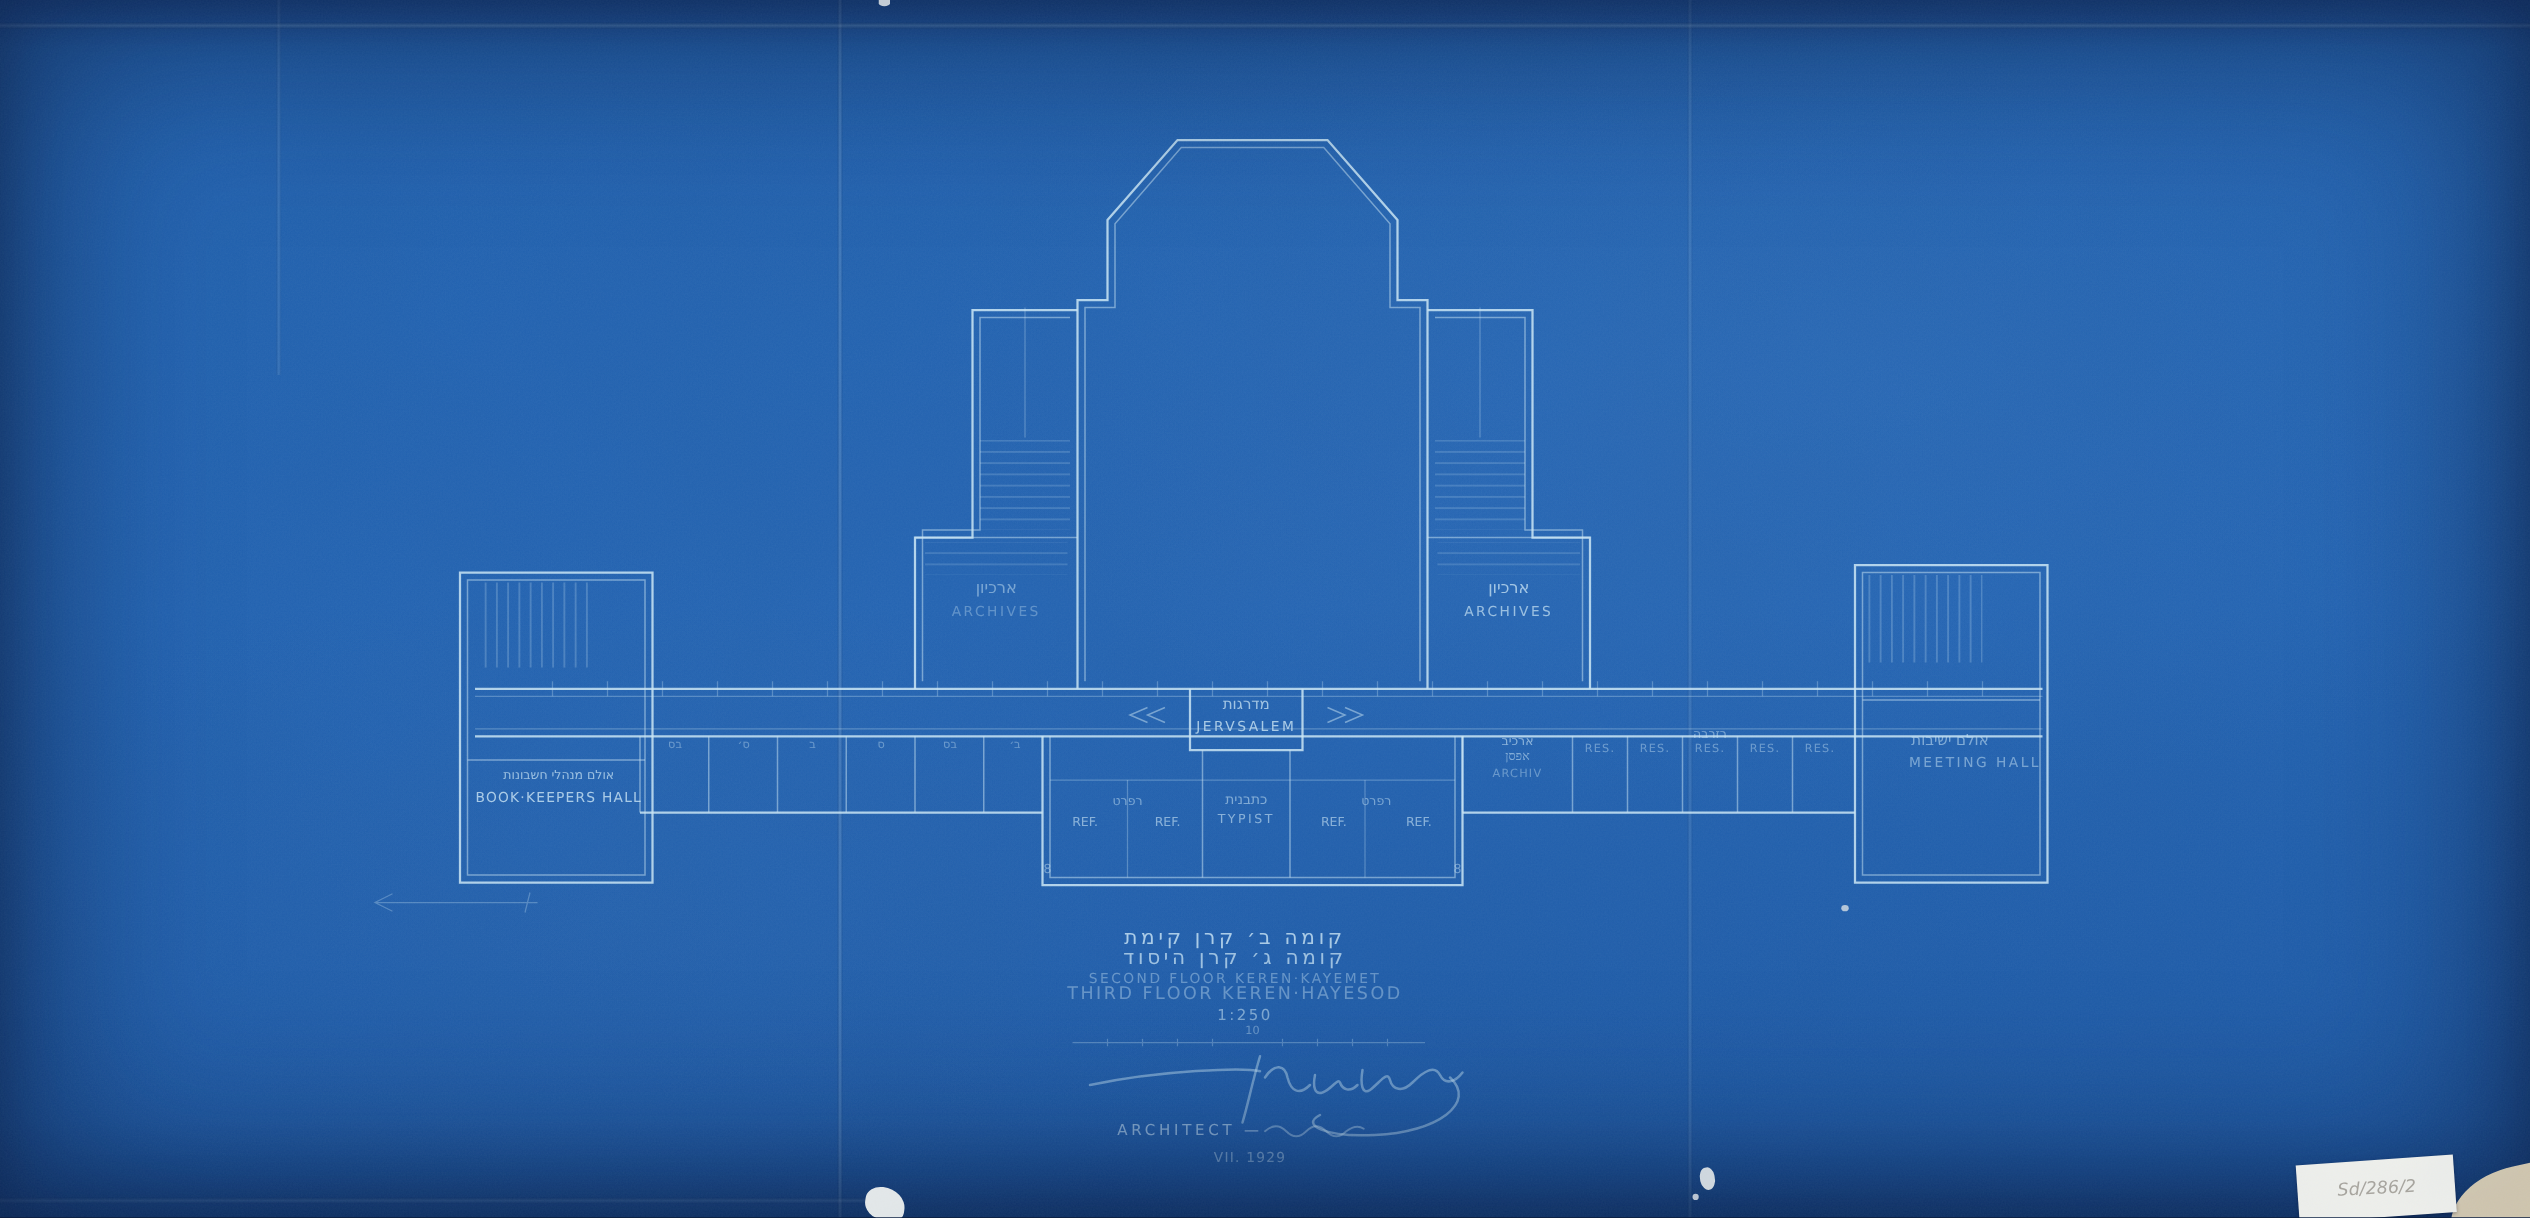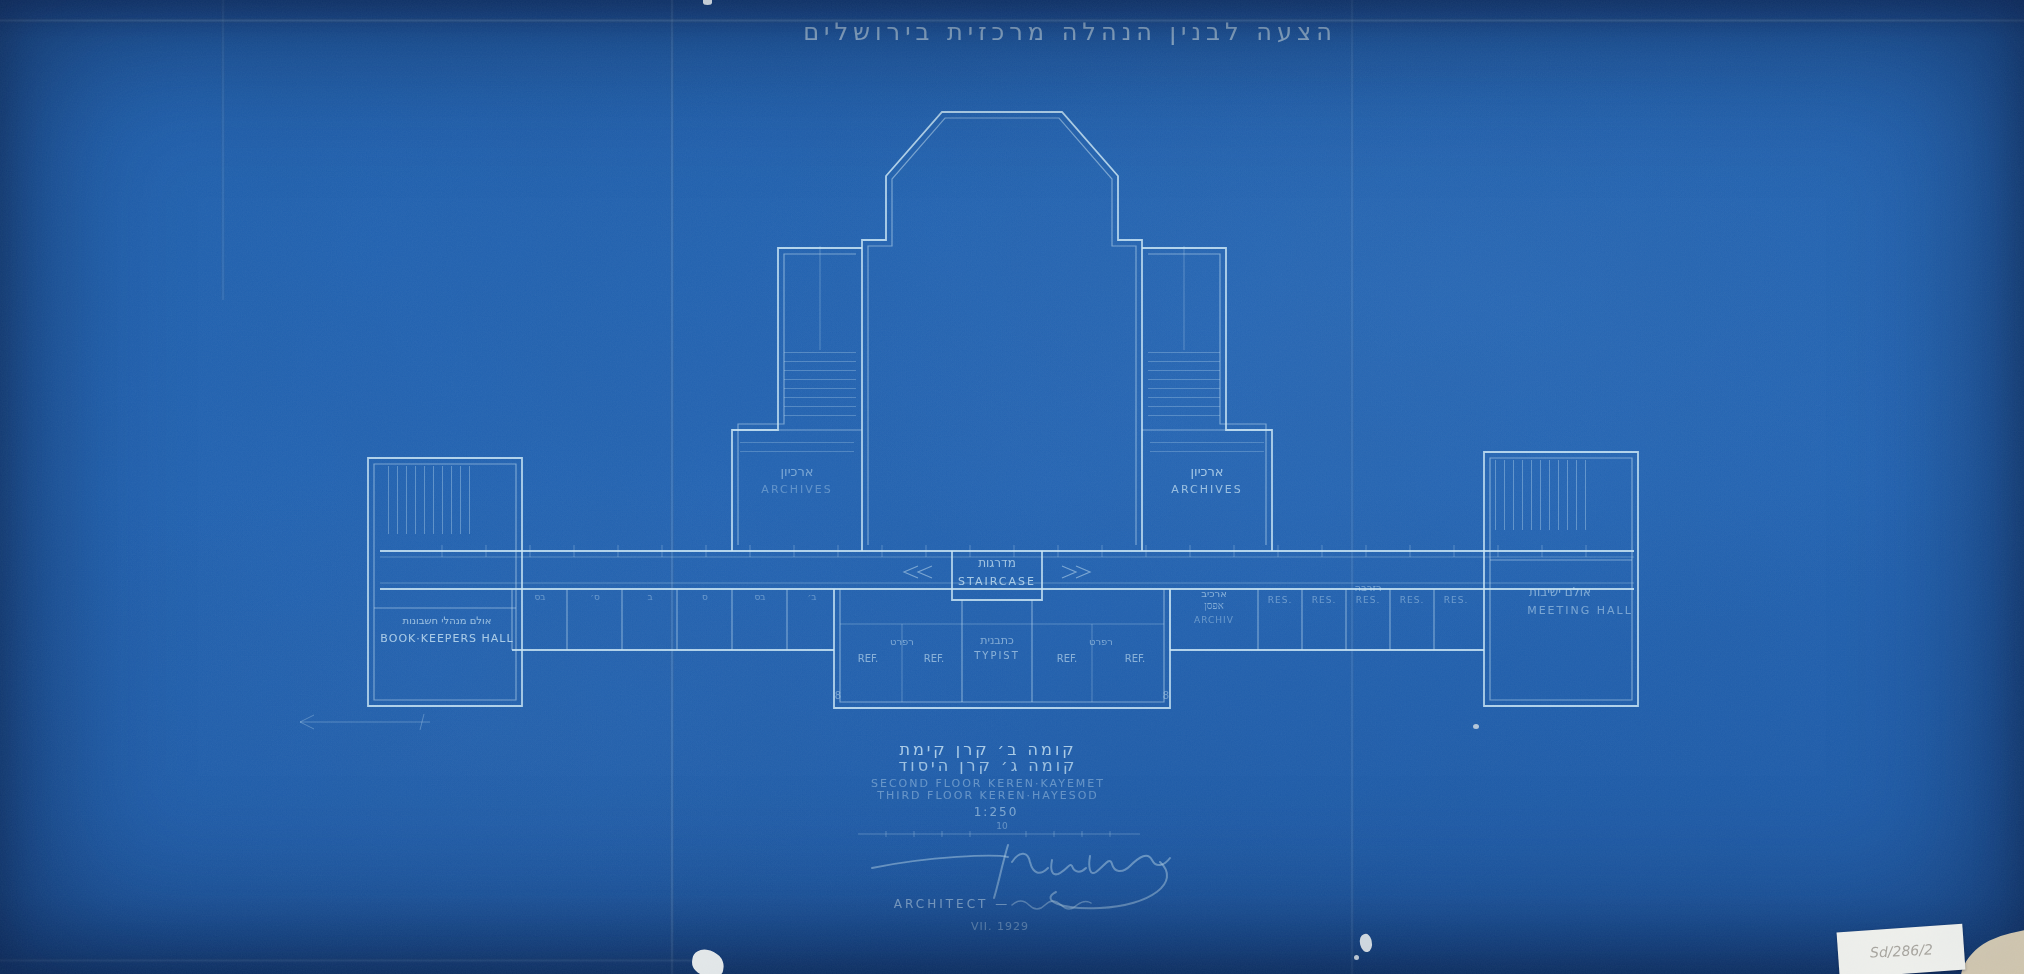--- a/index.html
+++ b/index.html
@@ -104,29 +104,28 @@
       <path d="M872,868 C930,856 995,854 1008,857"></path>
       <path d="M1008,845 C1002,865 998,885 994,898"></path>
       <path d="M1012,862 C1020,850 1028,852 1030,862 C1033,874 1040,876 1048,868"></path>
       <path d="M1052,860 C1050,870 1052,876 1058,874 C1066,871 1070,862 1072,866 C1074,872 1080,874 1086,868"></path>
       <path d="M1090,856 C1088,868 1090,876 1096,872 C1104,866 1110,856 1112,864 C1114,872 1122,874 1130,866 C1140,856 1148,852 1152,860 C1156,868 1164,866 1170,858"></path>
       <path d="M1160,862 C1182,882 1150,906 1100,908 C1060,910 1040,900 1056,892"></path>
       <path d="M1012,905 q 9,-8 17,0 q 8,8 16,0 q 8,-8 16,0 q 8,8 16,0 q 8,-6 14,-2" stroke-opacity="0.4" stroke-width="1.5"></path>
     </g>
   </svg>
 
-  <div class="lbl" style="left:1070px;top:32px;font-size:24px;letter-spacing:5px;opacity:.8;">הצעה לבנין הנהלה מרכזית בירושלים</div>
 
   <div class="lbl" style="left:797px;top:471px;font-size:13px;opacity:.5;">ארכיון</div>
   <div class="lbl" style="left:797px;top:489px;font-size:11px;letter-spacing:2px;opacity:.35;">ARCHIVES</div>
   <div class="lbl" style="left:1207px;top:471px;font-size:13px;opacity:.75;">ארכיון</div>
   <div class="lbl" style="left:1207px;top:489px;font-size:11px;letter-spacing:2px;opacity:.7;">ARCHIVES</div>
 
   <div class="lbl" style="left:997px;top:563px;font-size:12px;opacity:.75;">מדרגות</div>
-  <div class="lbl" style="left:997px;top:581px;font-size:11px;letter-spacing:2px;opacity:.8;">STAIRCASE</div>
+  <div class="lbl" style="left:997px;top:581px;font-size:11px;letter-spacing:2px;opacity:.8;">JERVSALEM</div>
 
   <div class="lbl" style="left:997px;top:640px;font-size:11px;opacity:.55;">כתבנית</div>
   <div class="lbl" style="left:997px;top:656px;font-size:10px;letter-spacing:2px;opacity:.6;">TYPIST</div>
 
   <div class="lbl" style="left:902px;top:642px;font-size:10px;opacity:.5;">רפרט</div>
   <div class="lbl" style="left:868px;top:659px;font-size:10px;opacity:.6;">REF.</div>
   <div class="lbl" style="left:934px;top:659px;font-size:10px;opacity:.6;">REF.</div>
   <div class="lbl" style="left:1101px;top:642px;font-size:10px;opacity:.5;">רפרט</div>
   <div class="lbl" style="left:1067px;top:659px;font-size:10px;opacity:.6;">REF.</div>
   <div class="lbl" style="left:1135px;top:659px;font-size:10px;opacity:.6;">REF.</div>
@@ -154,21 +153,21 @@
   <div class="lbl" style="left:705px;top:597px;font-size:9px;opacity:.4;">ס</div>
   <div class="lbl" style="left:760px;top:597px;font-size:9px;opacity:.4;">בס</div>
   <div class="lbl" style="left:812px;top:597px;font-size:9px;opacity:.4;">ב׳</div>
 
   <div class="lbl" style="left:838px;top:696px;font-size:10px;opacity:.45;">8</div>
   <div class="lbl" style="left:1166px;top:696px;font-size:10px;opacity:.45;">8</div>
 
   <div class="lbl" style="left:988px;top:750px;font-size:16px;letter-spacing:3px;opacity:.8;">קומה ב׳ קרן קימת</div>
   <div class="lbl" style="left:988px;top:766px;font-size:16px;letter-spacing:3px;opacity:.72;">קומה ג׳ קרן היסוד</div>
   <div class="lbl" style="left:988px;top:783px;font-size:11px;letter-spacing:2px;opacity:.4;">SECOND FLOOR KEREN·KAYEMET</div>
-  <div class="lbl" style="left:988px;top:795px;font-size:11px;letter-spacing:2px;opacity:.4;">THIRD FLOOR KEREN·HAYESOD</div>
+  <div class="lbl" style="left:988px;top:795px;font-size:14px;letter-spacing:2px;opacity:.4;">THIRD FLOOR KEREN·HAYESOD</div>
   <div class="lbl" style="left:996px;top:812px;font-size:12px;letter-spacing:2px;opacity:.55;">1:250</div>
   <div class="lbl" style="left:1002px;top:826px;font-size:9px;opacity:.4;">10</div>
 
   <div class="lbl" style="left:952px;top:904px;font-size:12px;letter-spacing:3px;opacity:.6;">ARCHITECT —</div>
   <div class="lbl" style="left:1000px;top:926px;font-size:11px;letter-spacing:1px;opacity:.45;">VII. 1929</div>
 
   <div class="tear" style="left:692px;top:950px;width:32px;height:26px;border-radius:40% 60% 30% 50%;transform:rotate(8deg);"></div>
   <div class="tear" style="left:1360px;top:934px;width:12px;height:18px;border-radius:50% 40% 55% 45%;transform:rotate(-14deg);opacity:.9;"></div>
   <div class="tear" style="left:1354px;top:955px;width:5px;height:5px;border-radius:50%;opacity:.8;"></div>
   <div class="tear" style="left:1473px;top:724px;width:6px;height:5px;border-radius:50%;opacity:.75;"></div>

